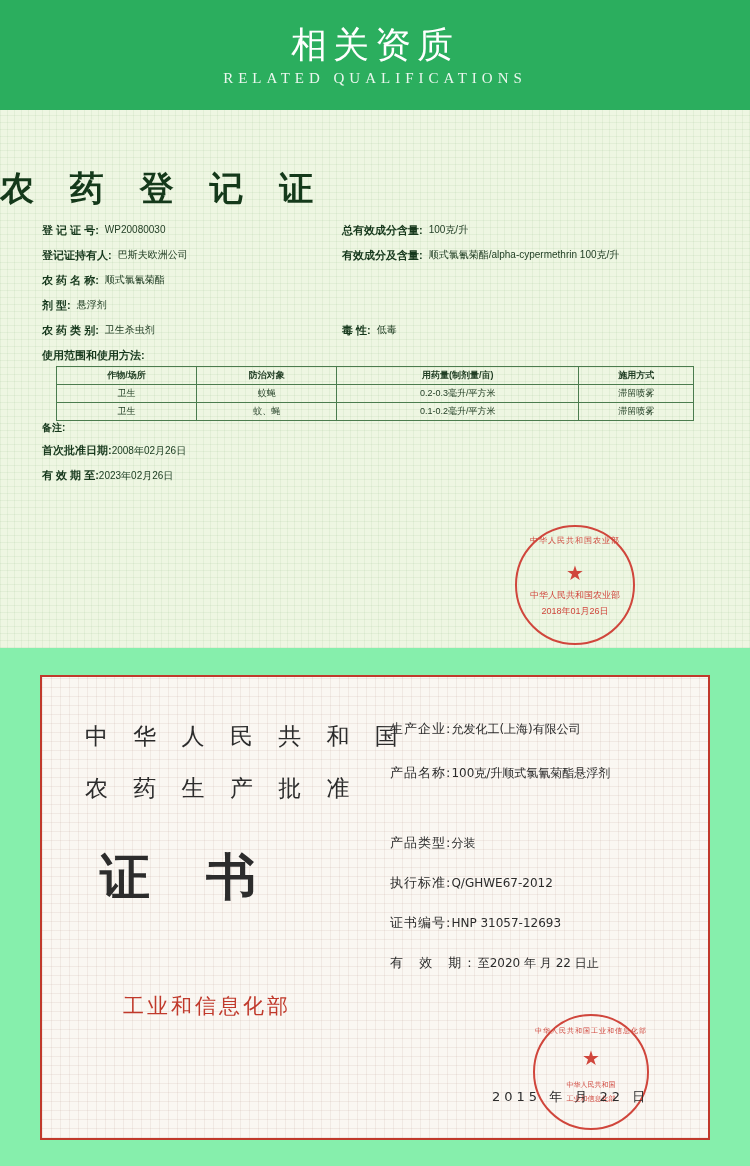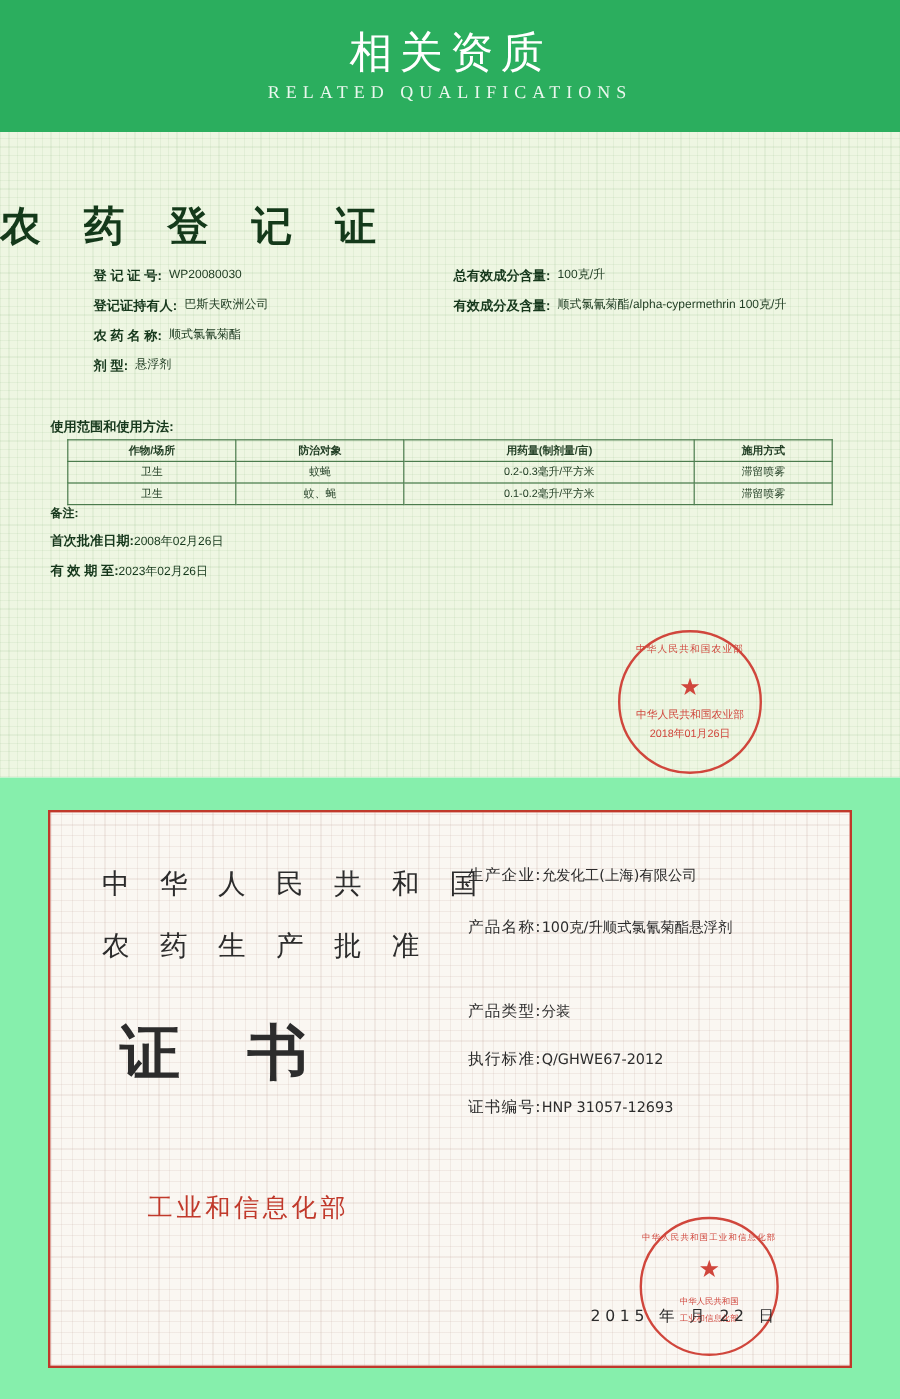--- a/index.html
+++ b/index.html
@@ -84,21 +84,20 @@
     margin-bottom: 9px;
     line-height: 16px;
   }
   .c1-col-l { width: 300px; display: flex; }
   .c1-col-r { flex: 1; display: flex; }
   .c1-lab {
     color: #16381c;
     white-space: nowrap;
     font-weight: bold;
     font-size: 11px;
-    margin-left: 36px;
   }
   .c1-val {
     margin-left: 6px;
     color: #223f25;
     font-size: 10px;
     white-space: nowrap;
     text-align: right;
   }
   .c1-usage-label {
     position: absolute;
@@ -361,20 +360,30 @@
         <span class="c1-val">顺式氯氰菊酯</span>
       </div>
       <div class="c1-col-r"></div>
     </div>
     <div class="c1-row">
       <div class="c1-col-l">
         <span class="c1-lab">剂      型:</span>
         <span class="c1-val">悬浮剂</span>
       </div>
       <div class="c1-col-r"></div>
+    </div>
+    <div class="c1-row">
+      <div class="c1-col-l">
+        <span class="c1-lab">农 药  类 别:</span>
+        <span class="c1-val">卫生杀虫剂</span>
+      </div>
+      <div class="c1-col-r">
+        <span class="c1-lab">毒      性:</span>
+        <span class="c1-val">低毒</span>
+      </div>
     </div>
   </div>
 
   <div class="c1-usage-label">使用范围和使用方法:</div>
 
   <table class="c1-table">
     <thead>
       <tr>
         <th style="width:22%">作物/场所</th>
         <th style="width:22%">防治对象</th>
@@ -433,20 +442,23 @@
     <div class="c2-line" style="margin-bottom:52px"></div>
     <div class="c2-line tight">
       <span class="c2-key">产品类型:</span><span class="c2-val">分装</span>
     </div>
     <div class="c2-line tight">
       <span class="c2-key">执行标准:</span><span class="c2-val">Q/GHWE67-2012</span>
     </div>
     <div class="c2-line tight">
       <span class="c2-key">证书编号:</span><span class="c2-val">HNP 31057-12693</span>
     </div>
+    <div class="c2-line tight">
+      <span class="c2-key sp3">有 效 期:</span><span class="c2-val">至2020 年     月 22 日止</span>
+    </div>
   </div>
 
   <div class="seal2">
     <div class="seal2-arc">中华人民共和国工业和信息化部</div>
     <div class="seal-star" style="top:32px">★</div>
     <div class="seal2-l1">中华人民共和国</div>
     <div class="seal2-l2">工业和信息化部</div>
   </div>
 
   <div class="c2-bottom-date">2015  年      月  22  日</div>

